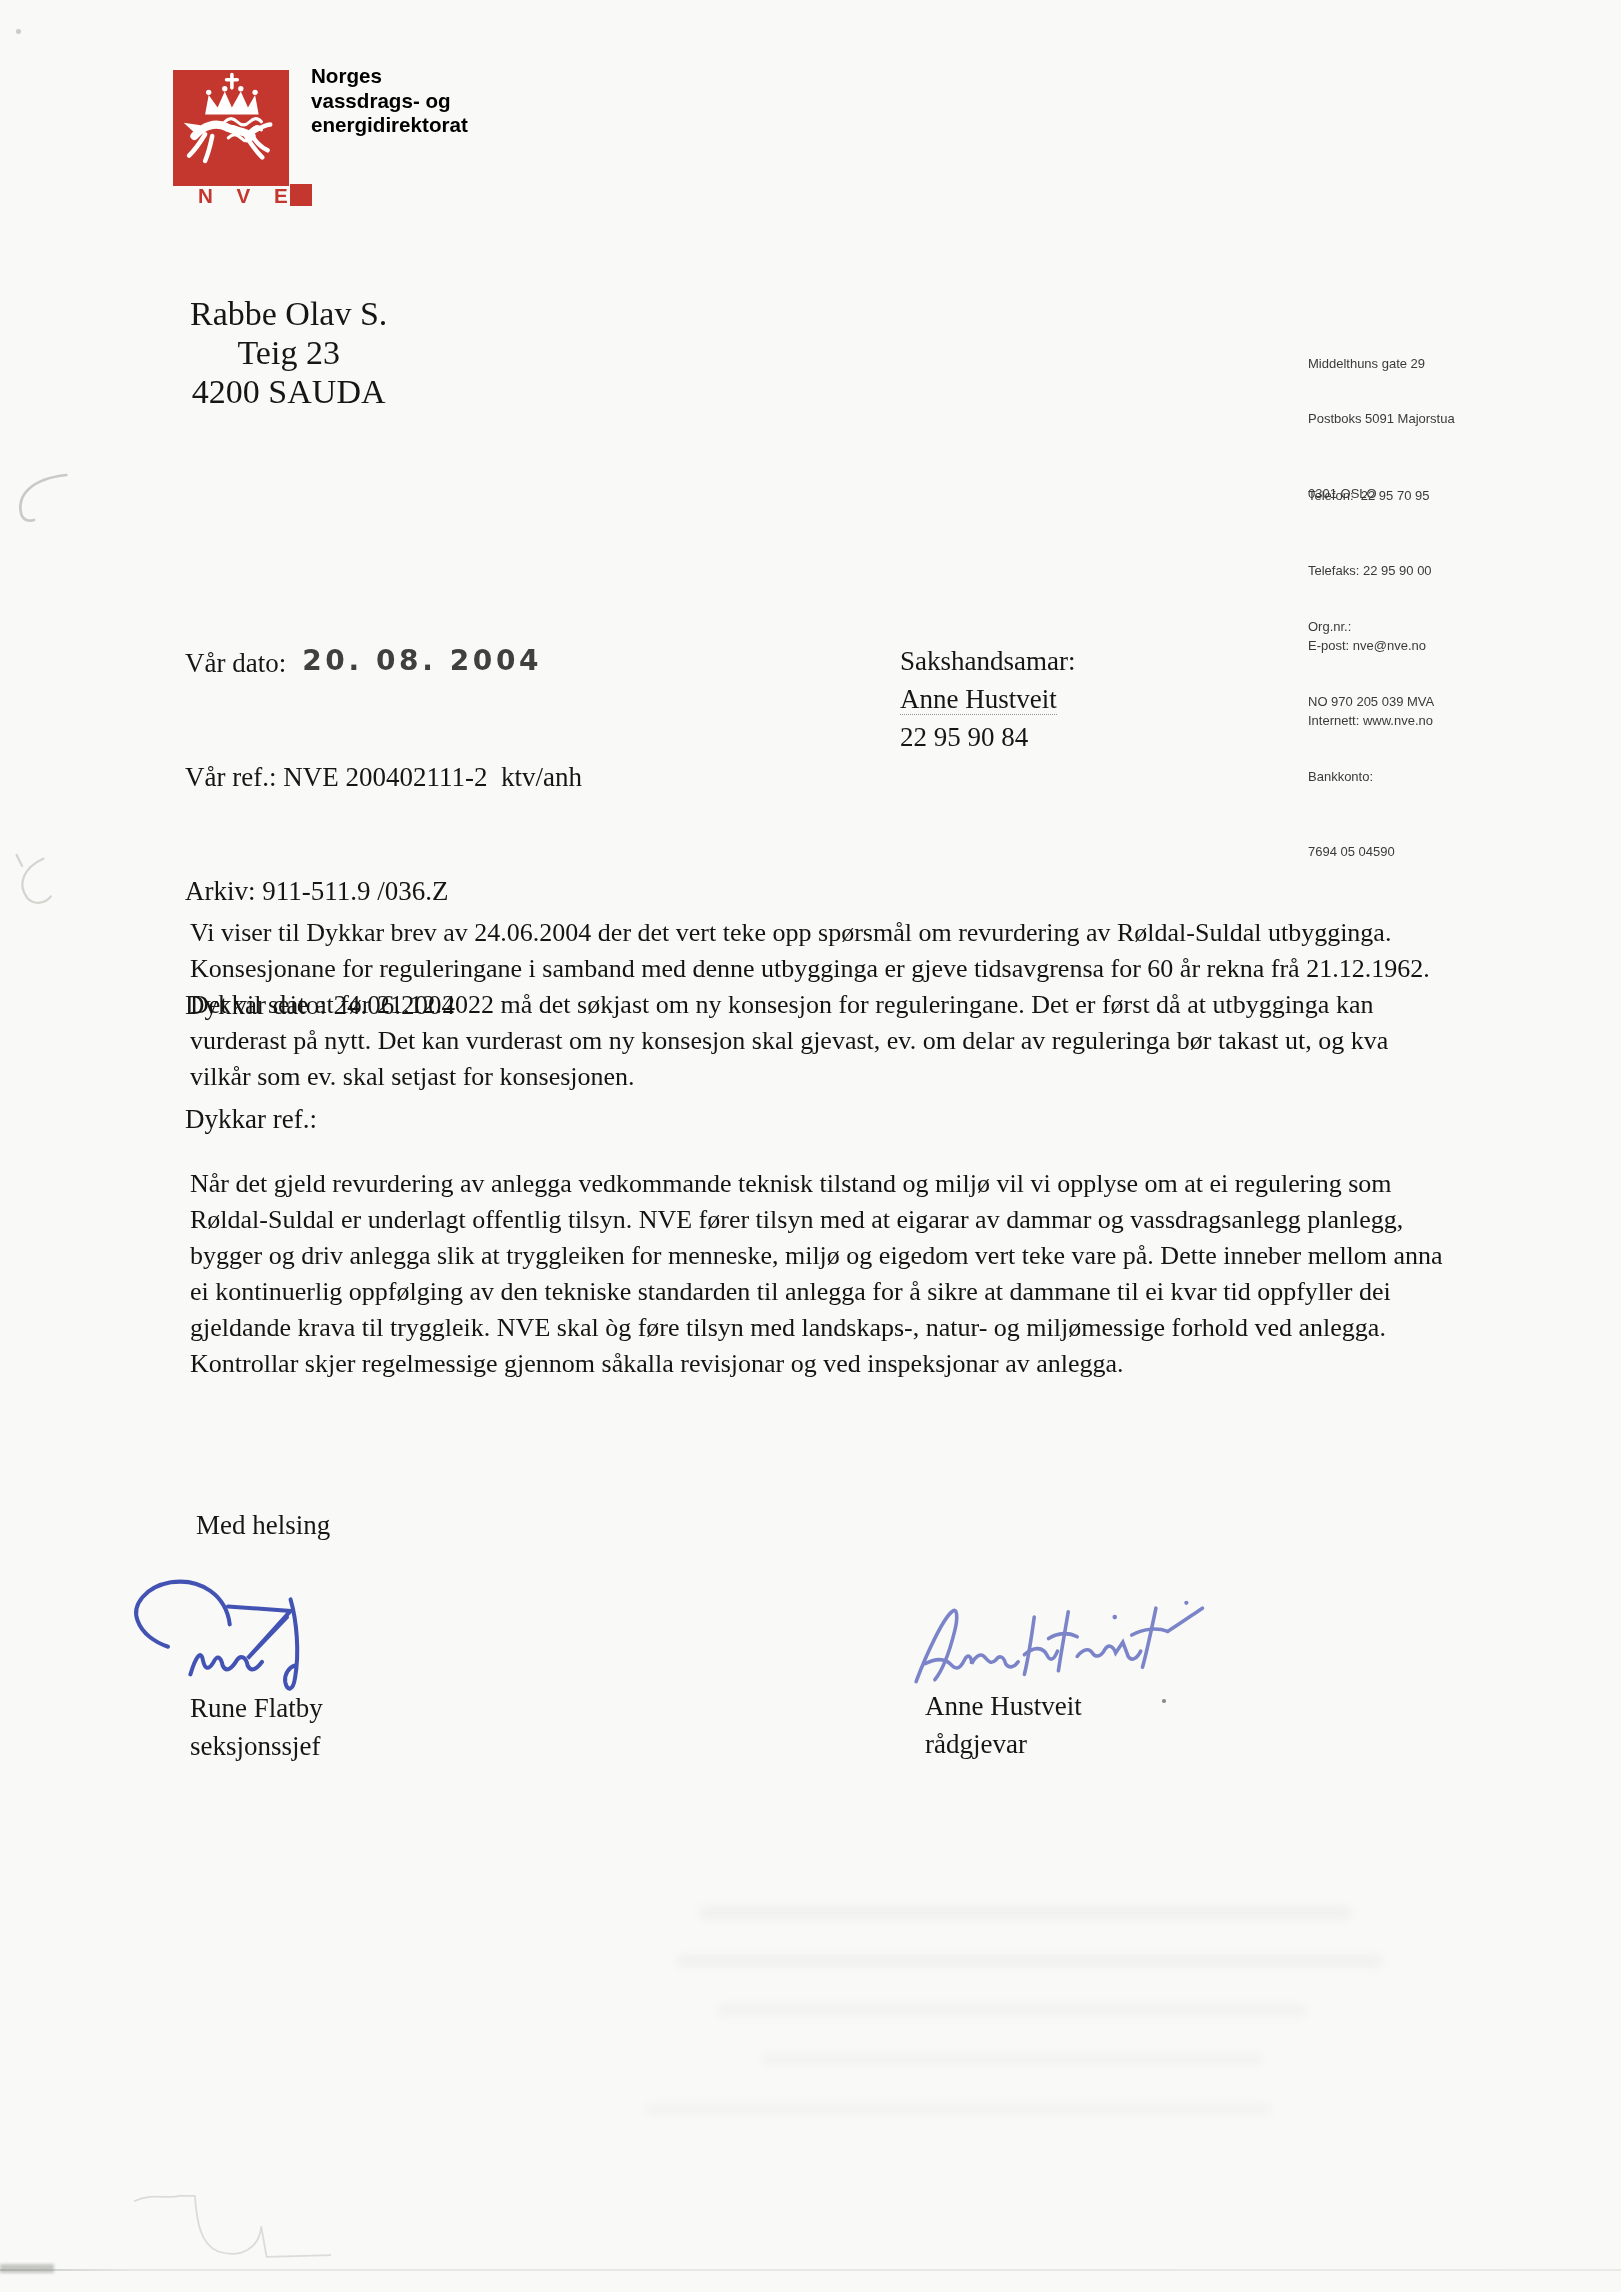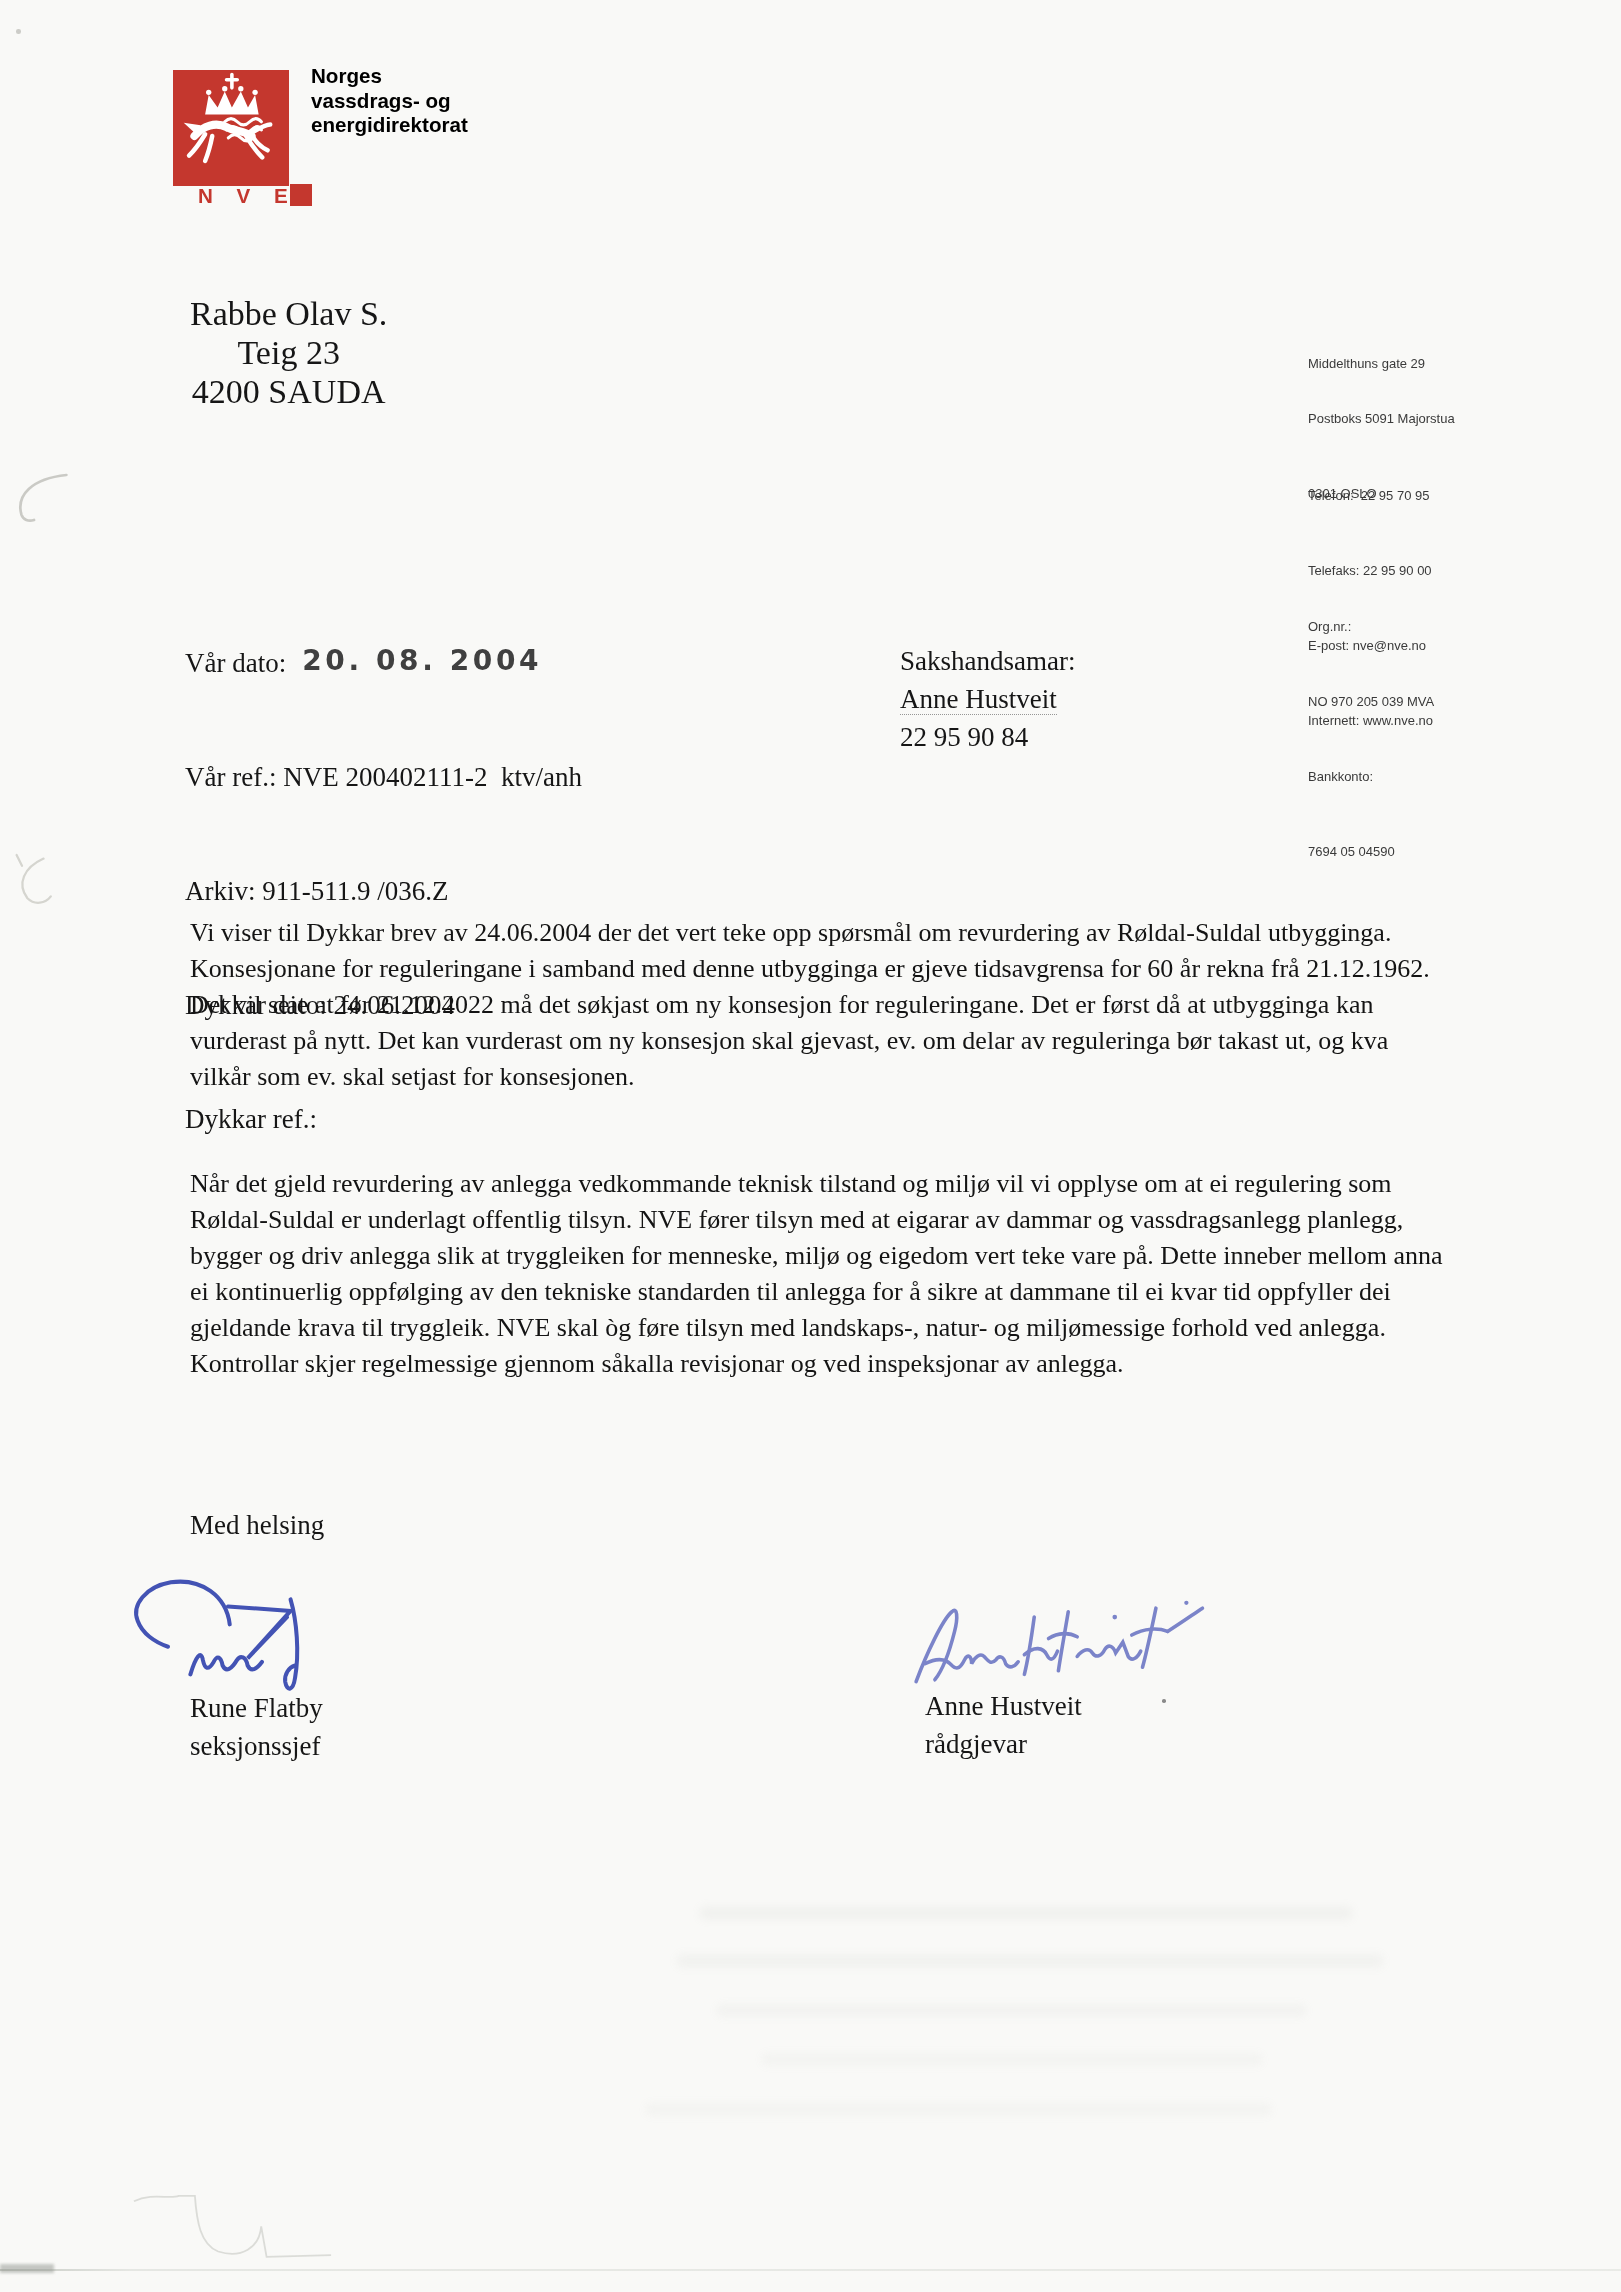--- a/index.html
+++ b/index.html
@@ -46,21 +46,21 @@
   .caseworker{position:absolute;left:900px;top:642px;font-size:27px;line-height:38px;}
   .cw-name{border-bottom:0.9px dotted rgba(70,70,70,.55);}
   
   .title{
     position:absolute;left:190px;top:851px;width:1299px;
     font-size:32px;font-weight:bold;letter-spacing:-0.2px;
   }
   .para{position:absolute;left:190px;width:1254px;font-size:26px;line-height:36px;color:#141414;}
   .para.p1{top:915px;}
   .para.p2{top:1166px;}
-  .closing{position:absolute;left:190px;top:1510px;font-size:27px;}
+  .closing{position:absolute;left:196px;top:1510px;font-size:27px;}
   
   .sig-svg{position:absolute;}
   .sig-left{left:115px;top:1560px;width:242px;height:152px;}
   .sig-right{left:900px;top:1592px;width:349px;height:103px;}
   .signblock{position:absolute;font-size:27px;line-height:38px;}
   .signblock.left{left:190px;top:1689px;}
   .signblock.right{left:925px;top:1687px;}
   .pen-dot{position:absolute;left:1162px;top:1699px;width:3.6px;height:3.6px;border-radius:50%;background:#6e6e6e;opacity:.8;}
   
   .artifact{position:absolute;pointer-events:none;}

